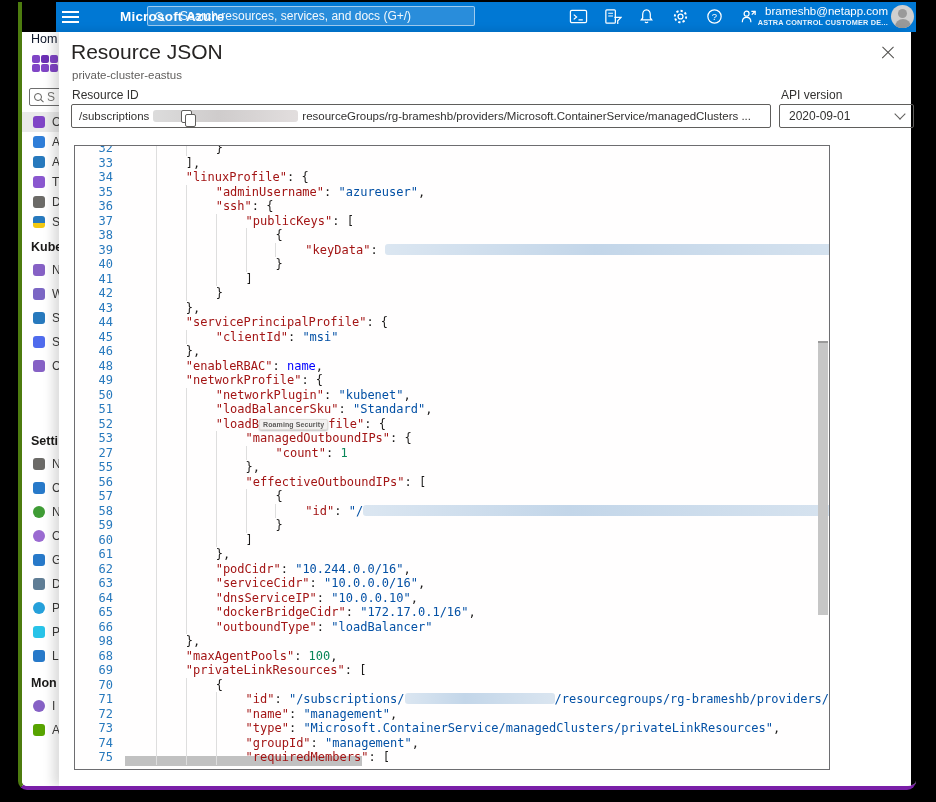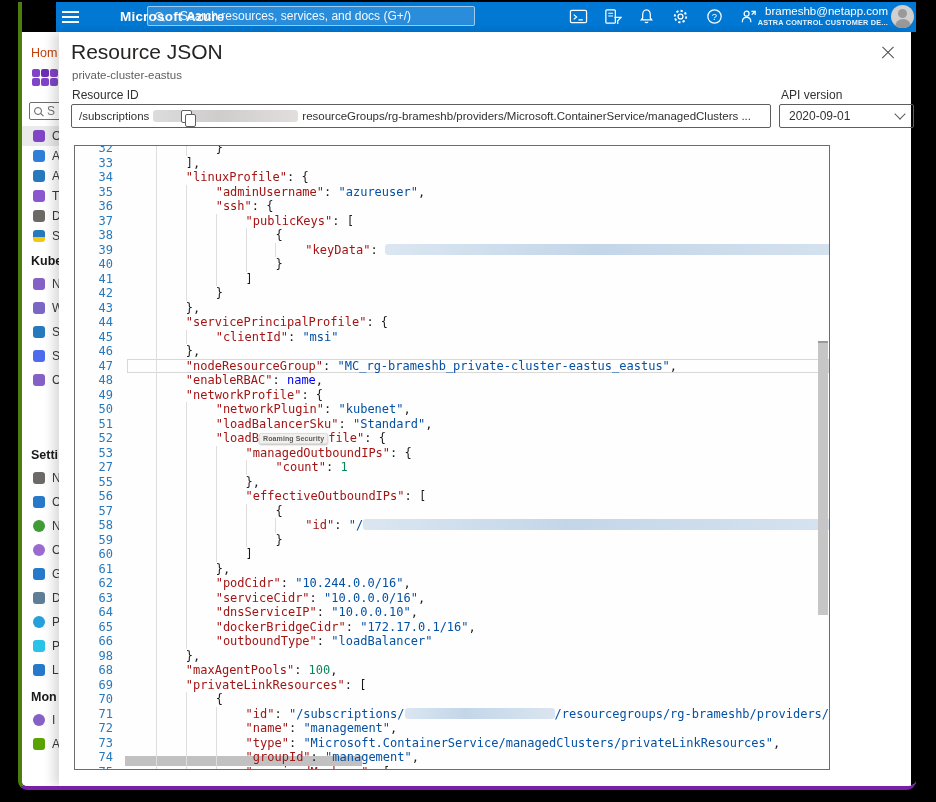--- a/index.html
+++ b/index.html
@@ -26,21 +26,21 @@
   .acct-mail{font-size:11.5px}
   .acct-org{font-size:7.3px;font-weight:700;letter-spacing:.2px;color:#eaf3fb}
   .avatar{position:absolute;right:2px;top:3px;width:23px;height:23px;border-radius:50%;background:#cfcfcf;overflow:hidden}
   .avatar i{position:absolute;left:7px;top:4px;width:9px;height:9px;border-radius:50%;background:#999}
   .avatar b{position:absolute;left:3.5px;top:14px;width:16px;height:10px;border-radius:8px 8px 0 0;background:#999}
   
   .main{position:relative;display:flex;height:754px}
   .blackstrip{width:5px;background:#000;flex:none}
   
   .sidebar{width:37px;flex:none;background:#fff;overflow:hidden;position:relative;font-size:12px;color:#323130}
-  .crumb{margin:14px 0 0 9px;color:#c2410c;font-size:12.5px;cursor:pointer}
+  .crumb{margin:0 0 0 9px;color:#0f172a;font-size:12.5px;cursor:pointer}
   .aks-icon{margin:9px 0 0 10px;width:26px;height:24px;display:grid;grid-template-columns:repeat(3,8px);
             grid-auto-rows:8px;gap:1px}
   .aks-icon i{background:#8045c6;border-radius:2px}
   .aks-icon i:nth-child(2){background:#6b2fb4}
   .sb-search{margin:9px 0 6px 7px;width:44px;height:18px;border:1px solid #6e6e6e;border-radius:2px;
              display:flex;align-items:center;gap:4px;padding:0 4px;box-sizing:border-box;color:#767573}
   .mag.gray i{border-color:#5f5e5c}.mag.gray b{background:#5f5e5c}
   .sb-item{display:flex;align-items:center;gap:7px;height:20px;padding-left:11px;cursor:pointer;color:#3b3a39}
   .sb-item.tall{height:24px}
   .sb-item.sel{background:#eaeaea}
@@ -309,21 +309,20 @@
             <div class="cl"><span class="ln">37</span><span class="lc"><span class="gd"></span><span class="gd b"></span><span class="gd b"></span><span class="gd b"></span><span class="tk">"publicKeys"</span><span class="tp">: [</span></span></div>
             <div class="cl"><span class="ln">38</span><span class="lc"><span class="gd"></span><span class="gd b"></span><span class="gd b"></span><span class="gd b"></span><span class="gd b"></span><span class="tp">{</span></span></div>
             <div class="cl"><span class="ln">39</span><span class="lc"><span class="gd"></span><span class="gd b"></span><span class="gd b"></span><span class="gd b"></span><span class="gd b"></span><span class="gd b"></span><span class="tk">"keyData"</span><span class="tp">: </span><span class="redact" style="width: 525px;"></span><span class="ts">M</span></span></div>
             <div class="cl"><span class="ln">40</span><span class="lc"><span class="gd"></span><span class="gd b"></span><span class="gd b"></span><span class="gd b"></span><span class="gd b"></span><span class="tp">}</span></span></div>
             <div class="cl"><span class="ln">41</span><span class="lc"><span class="gd"></span><span class="gd b"></span><span class="gd b"></span><span class="gd b"></span><span class="tp">]</span></span></div>
             <div class="cl"><span class="ln">42</span><span class="lc"><span class="gd"></span><span class="gd b"></span><span class="gd b"></span><span class="tp">}</span></span></div>
             <div class="cl"><span class="ln">43</span><span class="lc"><span class="gd"></span><span class="gd b"></span><span class="tp">},</span></span></div>
             <div class="cl"><span class="ln">44</span><span class="lc"><span class="gd"></span><span class="gd b"></span><span class="tk">"servicePrincipalProfile"</span><span class="tp">: {</span></span></div>
             <div class="cl"><span class="ln">45</span><span class="lc"><span class="gd"></span><span class="gd b"></span><span class="gd b"></span><span class="tk">"clientId"</span><span class="tp">: </span><span class="ts">"msi"</span></span></div>
             <div class="cl"><span class="ln">46</span><span class="lc"><span class="gd"></span><span class="gd b"></span><span class="tp">},</span></span></div>
-            <div class="cl cur"><span class="ln">47</span><span class="lc"><span class="gd"></span><span class="gd b"></span><span class="tk">"nodeResourceGroup"</span><span class="tp">: </span><span class="ts">"MC_rg-brameshb_private-cluster-eastus_eastus"</span><span class="tp">,</span></span></div>
             <div class="cl"><span class="ln">48</span><span class="lc"><span class="gd"></span><span class="gd b"></span><span class="tk">"enableRBAC"</span><span class="tp">: </span><span class="tw">name</span><span class="tp">,</span></span></div>
             <div class="cl"><span class="ln">49</span><span class="lc"><span class="gd"></span><span class="gd b"></span><span class="tk">"networkProfile"</span><span class="tp">: {</span></span></div>
             <div class="cl"><span class="ln">50</span><span class="lc"><span class="gd"></span><span class="gd b"></span><span class="gd b"></span><span class="tk">"networkPlugin"</span><span class="tp">: </span><span class="ts">"kubenet"</span><span class="tp">,</span></span></div>
             <div class="cl"><span class="ln">51</span><span class="lc"><span class="gd"></span><span class="gd b"></span><span class="gd b"></span><span class="tk">"loadBalancerSku"</span><span class="tp">: </span><span class="ts">"Standard"</span><span class="tp">,</span></span></div>
             <div class="cl"><span class="ln">52</span><span class="lc"><span class="gd"></span><span class="gd b"></span><span class="gd b"></span><span class="tk">"loadB</span><span class="badge">Roaming Security</span><span class="tk">file"</span><span class="tp">: {</span></span></div>
             <div class="cl"><span class="ln">53</span><span class="lc"><span class="gd"></span><span class="gd b"></span><span class="gd b"></span><span class="gd b"></span><span class="tk">"managedOutboundIPs"</span><span class="tp">: {</span></span></div>
             <div class="cl"><span class="ln">27</span><span class="lc"><span class="gd"></span><span class="gd b"></span><span class="gd b"></span><span class="gd b"></span><span class="gd b"></span><span class="tk">"count"</span><span class="tp">: </span><span class="tn">1</span></span></div>
             <div class="cl"><span class="ln">55</span><span class="lc"><span class="gd"></span><span class="gd b"></span><span class="gd b"></span><span class="gd b"></span><span class="tp">},</span></span></div>
             <div class="cl"><span class="ln">56</span><span class="lc"><span class="gd"></span><span class="gd b"></span><span class="gd b"></span><span class="gd b"></span><span class="tk">"effectiveOutboundIPs"</span><span class="tp">: [</span></span></div>
             <div class="cl"><span class="ln">57</span><span class="lc"><span class="gd"></span><span class="gd b"></span><span class="gd b"></span><span class="gd b"></span><span class="gd b"></span><span class="tp">{</span></span></div>

